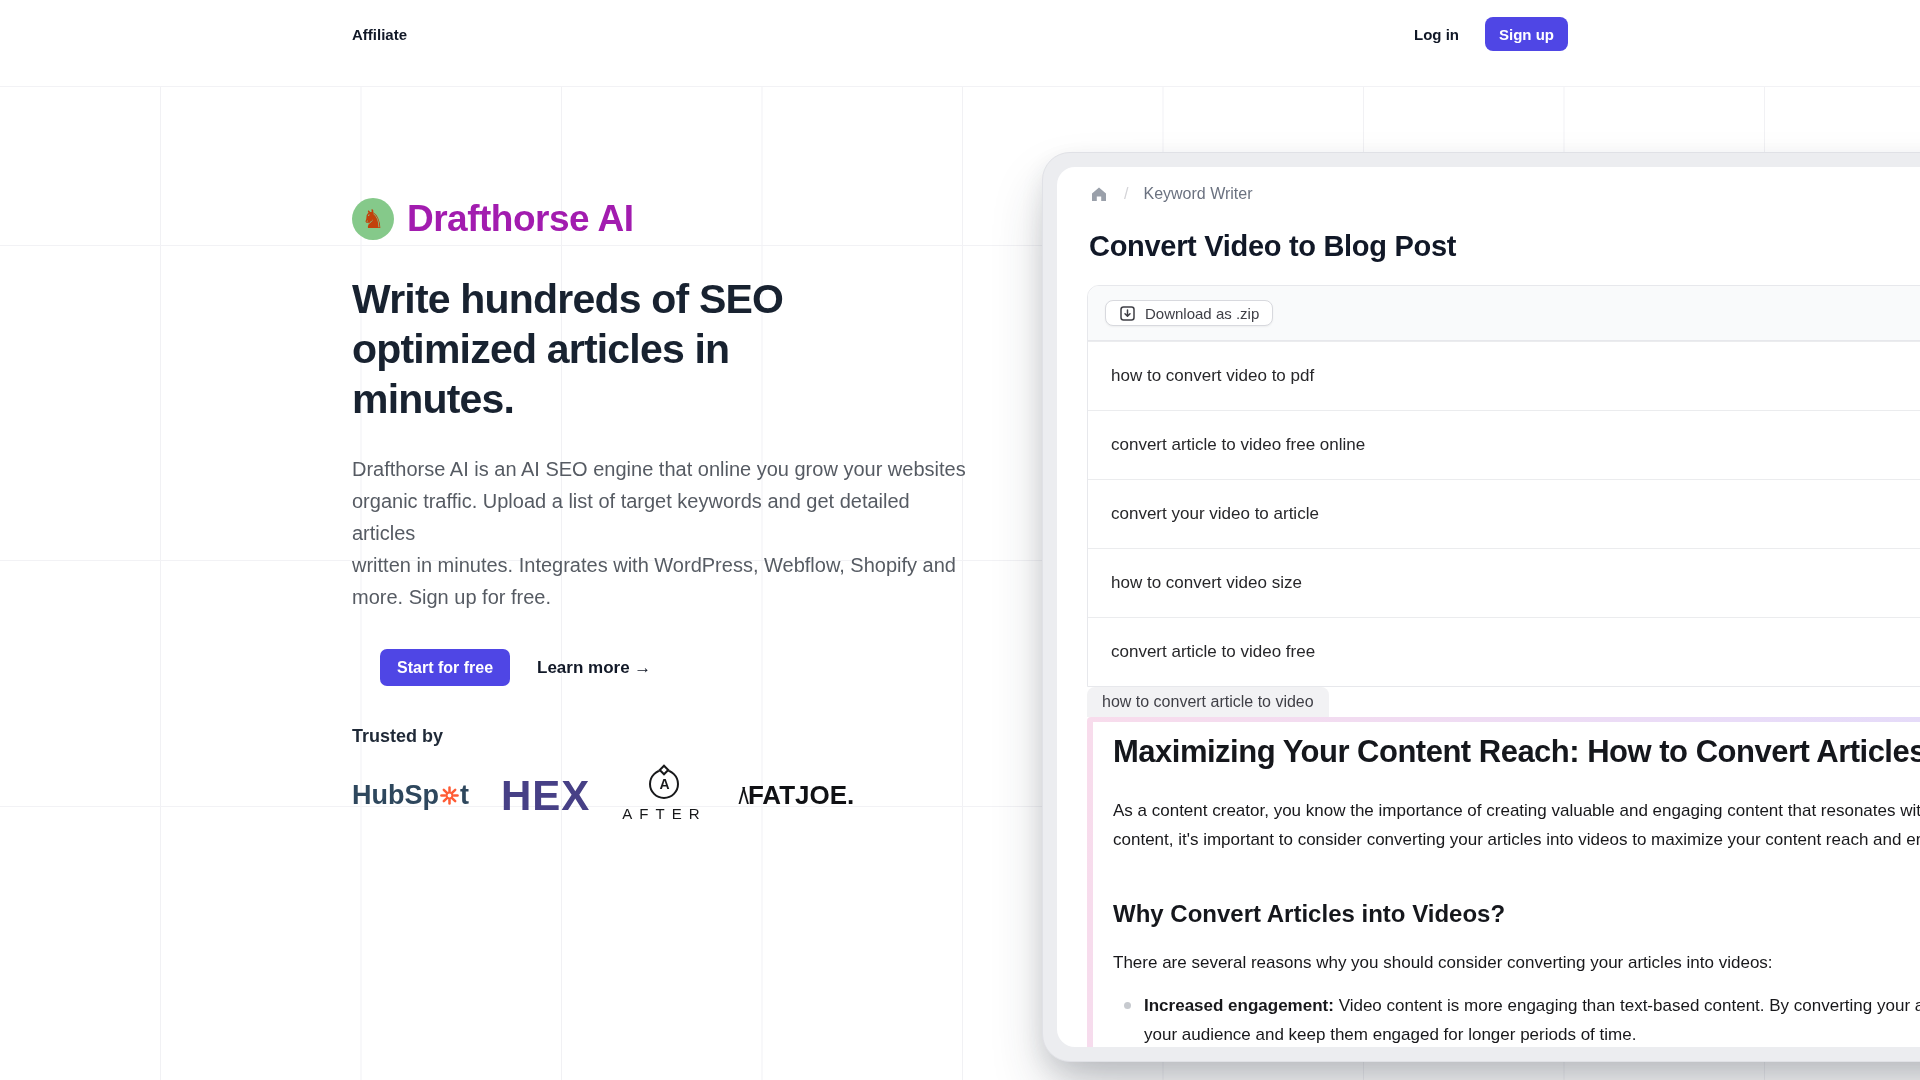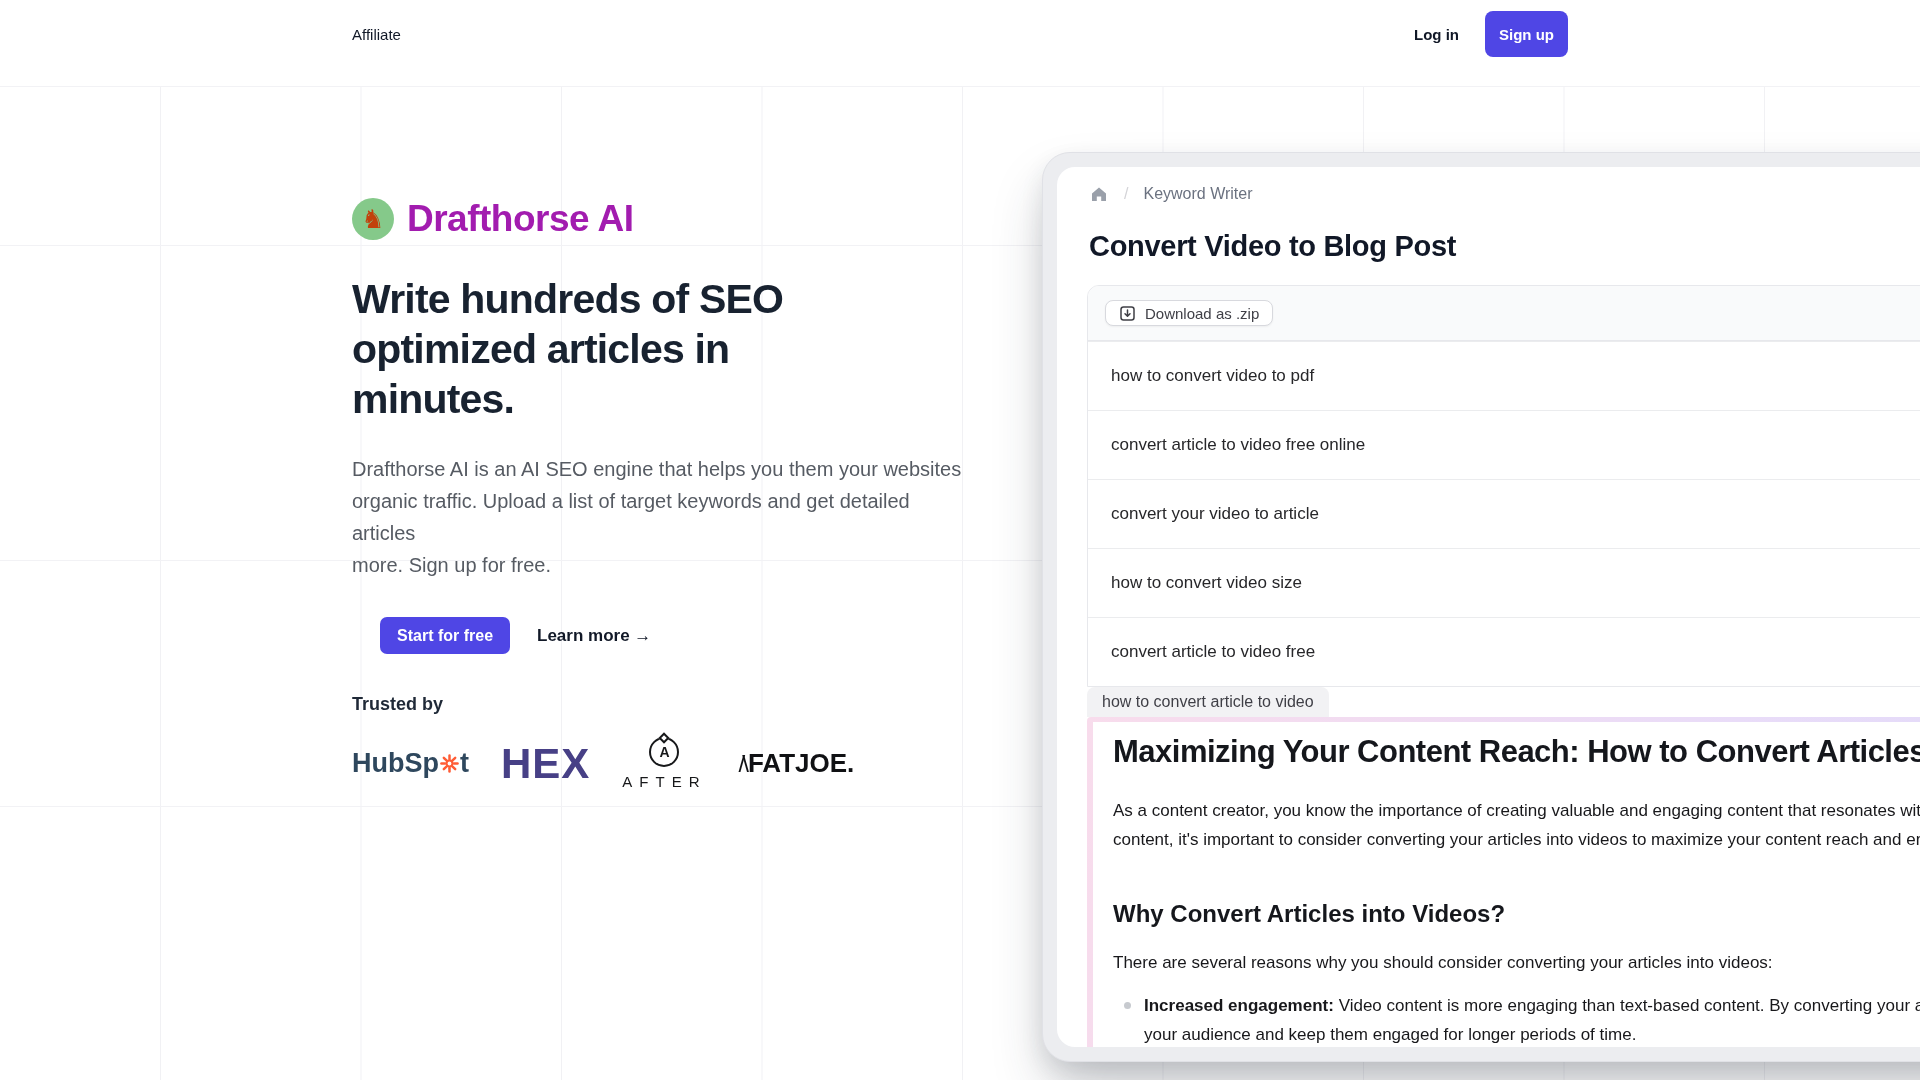--- a/index.html
+++ b/index.html
@@ -15,24 +15,24 @@
     background-size: 200.5px 100%;
     background-position: 160px 0;
     z-index:0;
   }
   .hline { position:absolute; left:0; width:1920px; height:1px; background:#f2f2f5; z-index:0; }
 
   
   .nav { position:absolute; left:320px; top:0; width:1280px; height:68px;
          display:flex; align-items:center; justify-content:space-between;
          padding:0 32px; z-index:5; }
-  .nav-left-link { font-size:15px; font-weight:400; color:#111827; cursor:pointer; }
+  .nav-left-link { font-size:15px; font-weight:700; color:#111827; cursor:pointer; }
   .nav-right { display:flex; align-items:center; gap:26px; }
   .login-link { font-size:15px; font-weight:700; color:#111827; cursor:pointer; }
-  .signup-btn { height:46px; padding:0 14px; background:#4f46e5; color:#fff;
+  .signup-btn { height:34px; padding:0 14px; background:#4f46e5; color:#fff;
                 font-size:15px; font-weight:700; border:none; border-radius:8px;
                 display:flex; align-items:center; cursor:pointer; }
 
   
   .hero { position:absolute; left:352px; top:198px; width:620px; z-index:2; }
   .brand-row { display:flex; align-items:center; gap:13px; }
   .brand-badge { width:42px; height:42px; border-radius:50%; background:#85c98a;
                  display:flex; align-items:center; justify-content:center; }
   .brand-glyph { font-size:26px; color:#c2410c; line-height:1;
                  font-family:"DejaVu Sans", sans-serif; }
@@ -129,22 +129,23 @@
     <span class="brand-name">Drafthorse AI</span>
   </div>
 
   <h1 class="hero-title">
     <span>Write hundreds of SEO</span><br>
     <span>optimized articles in</span><br>
     <span>minutes.</span>
   </h1>
 
   <div class="hero-desc">
-    <div>Drafthorse AI is an AI SEO engine that helps you them your websites</div>
+    <div>Drafthorse AI is an AI SEO engine that online you grow your websites</div>
     <div>organic traffic. Upload a list of target keywords and get detailed articles</div>
+    <div>written in minutes. Integrates with WordPress, Webflow, Shopify and</div>
     <div>more. Sign up for free.</div>
   </div>
 
   <div class="cta-row">
     <button class="cta-primary">Start for free</button>
     <div class="cta-secondary">Learn more →</div>
   </div>
 
   <div class="trusted-label">Trusted by</div>
 

